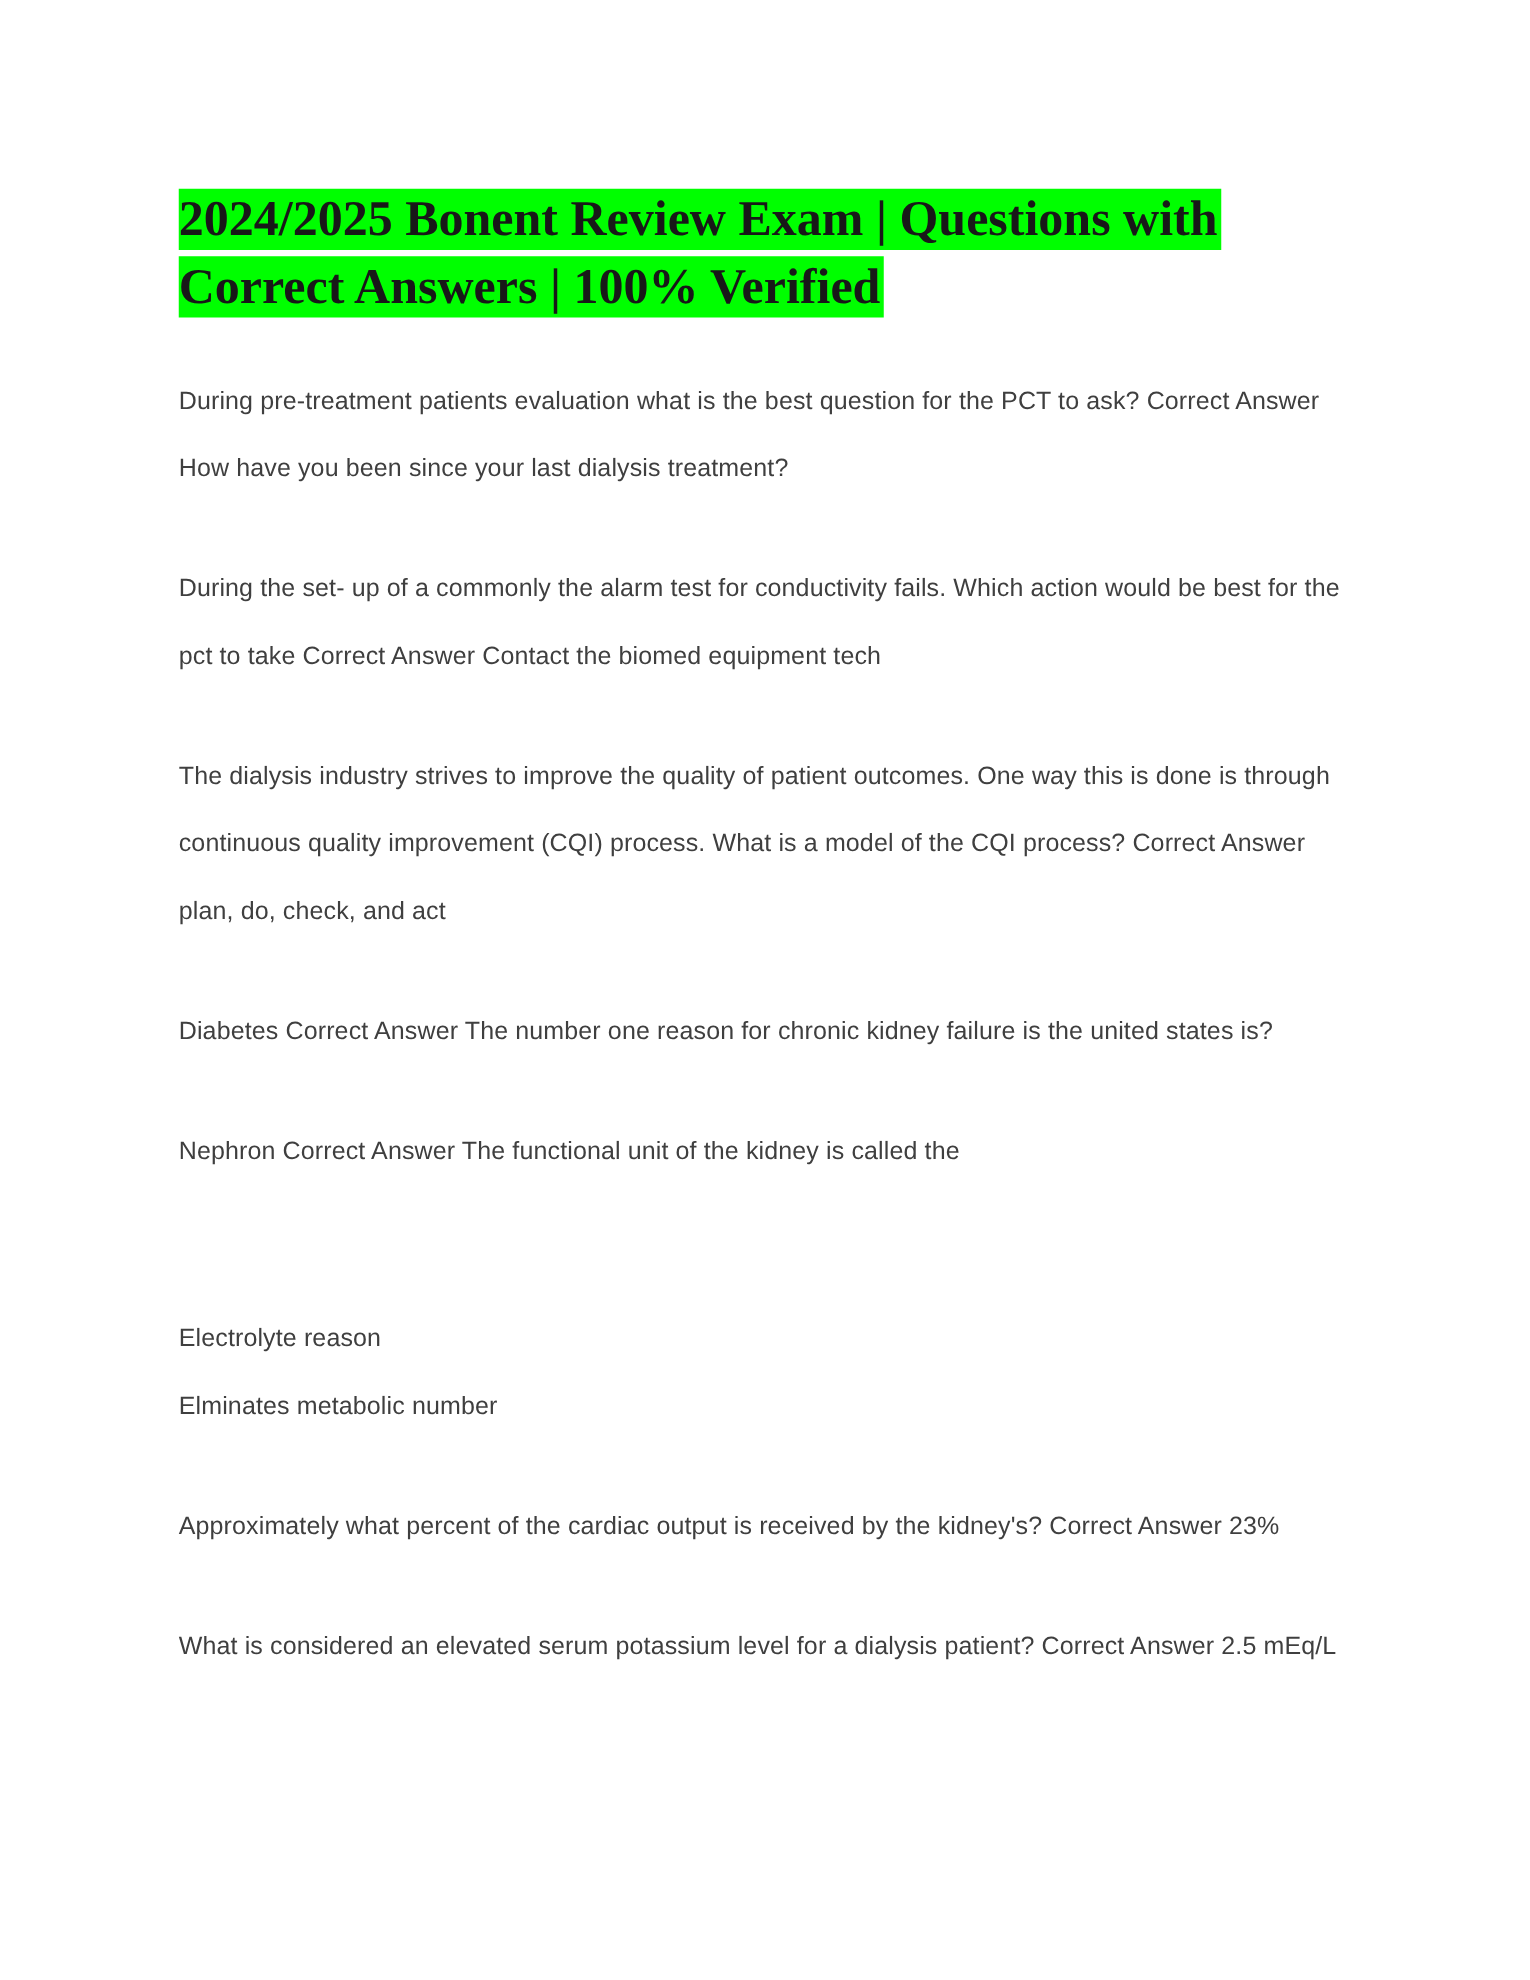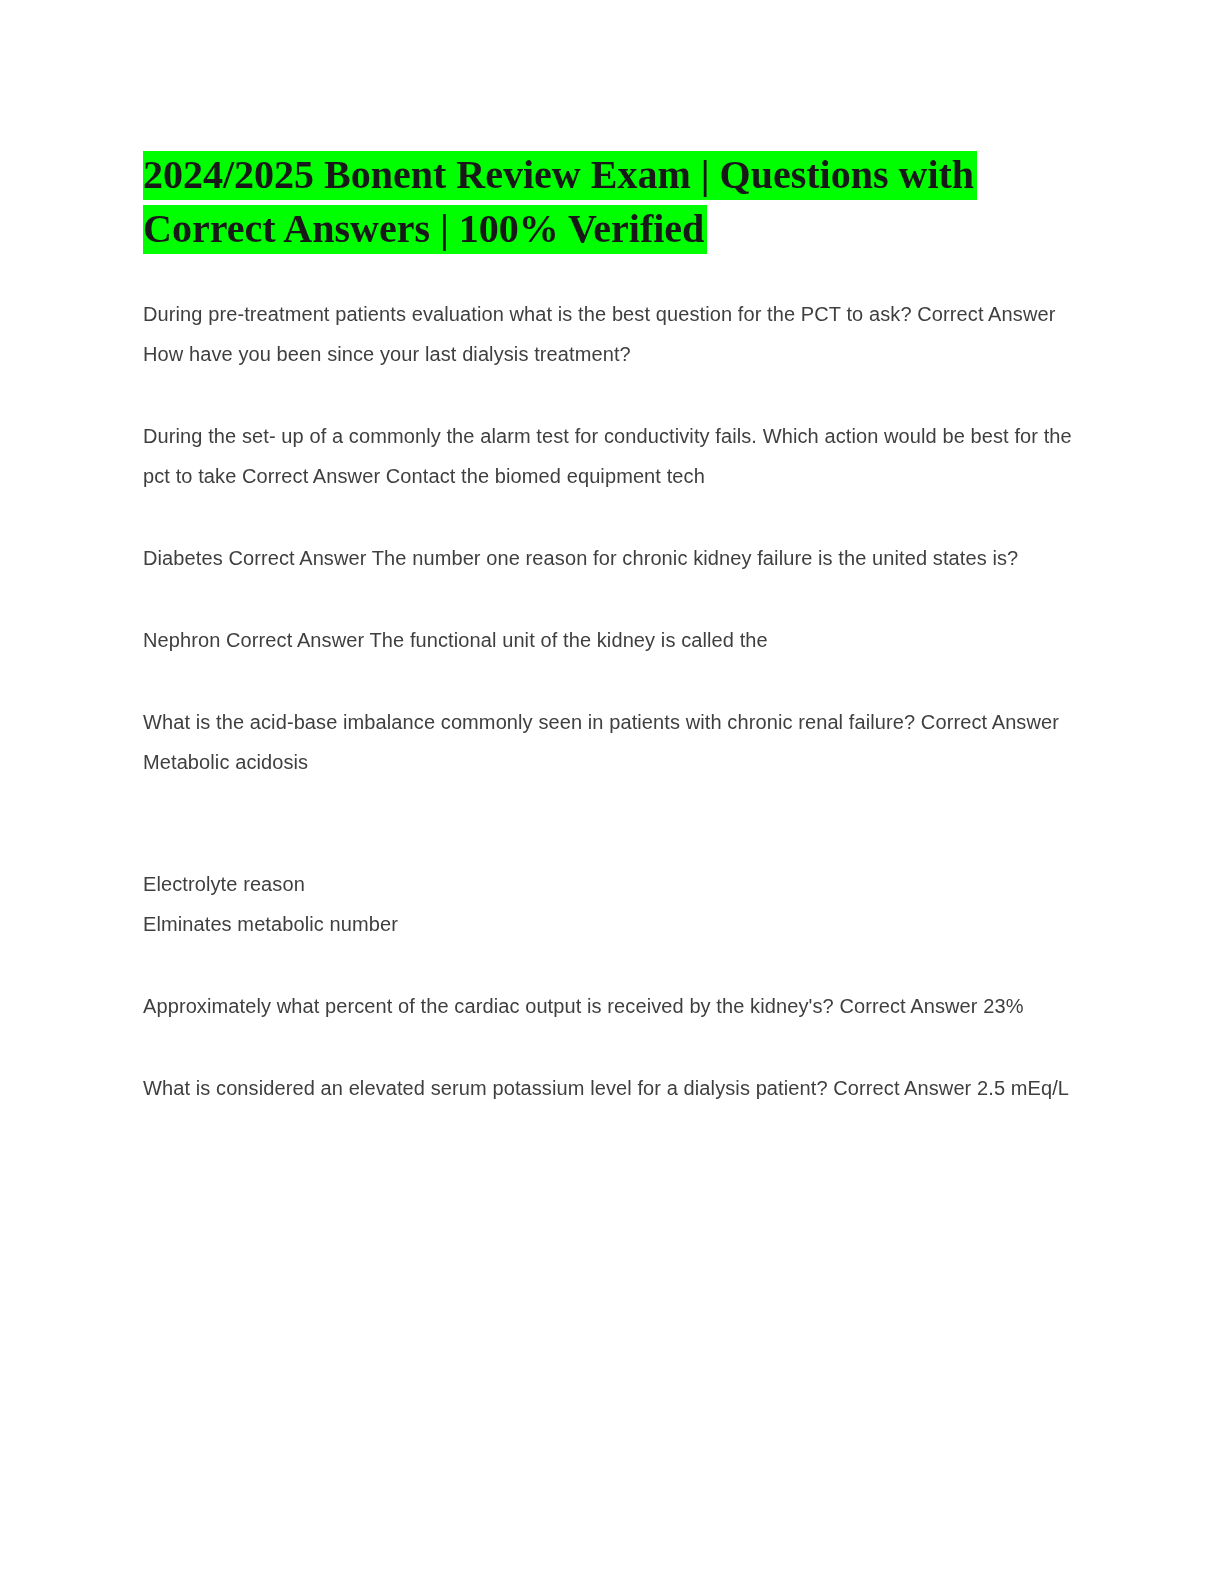--- a/index.html
+++ b/index.html
@@ -33,35 +33,35 @@
     
     -webkit-box-decoration-break: clone;
     box-decoration-break: clone;
   }
   .qa-list {
     margin-top: 38px;
     max-width: 938px;
   }
   .qa-paragraph {
     font-size: 20px;
-    line-height: 40px;
+    line-height: 54px;
     color: #3f3f3f;
     margin: 0 0 42px 0;
     letter-spacing: 0.1px;
   }
 </style>
 </head>
 <body>
 
 <main class="page">
   <h1 class="doc-title"><mark style="background-color: rgb(0, 255, 0);">2024/2025 Bonent Review Exam | Questions with Correct Answers | 100% Verified</mark></h1>
 
   <section class="qa-list">
       <p class="qa-paragraph"><span>During pre-treatment patients evaluation what is the best question for the PCT to ask? Correct Answer How have you been since your last dialysis treatment?</span></p>
       <p class="qa-paragraph"><span>During the set- up of a commonly the alarm test for conductivity fails. Which action would be best for the pct to take Correct Answer Contact the biomed equipment tech</span></p>
+      <p class="qa-paragraph"><span>The dialysis industry strives to improve the quality of patient outcomes. One way this is done is through continuous quality improvement (CQI) process. What is a model of the CQI process? Correct Answer plan, do, check, and act</span></p>
       <p class="qa-paragraph"><span>Diabetes Correct Answer The number one reason for chronic kidney failure is the united states is?</span></p>
       <p class="qa-paragraph"><span>Nephron Correct Answer The functional unit of the kidney is called the</span></p>
-      <p class="qa-paragraph"><span>What is the acid-base imbalance commonly seen in patients with chronic renal failure? Correct Answer Metabolic acidosis</span></p>
       <p class="qa-paragraph"><br><span>Electrolyte reason</span><br><span>Elminates metabolic number</span></p>
       <p class="qa-paragraph"><span>Approximately what percent of the cardiac output is received by the kidney's? Correct Answer 23%</span></p>
       <p class="qa-paragraph"><span>What is considered an elevated serum potassium level for a dialysis patient? Correct Answer 2.5 mEq/L</span></p>
     </section>
 </main>
 
 </body></html>

